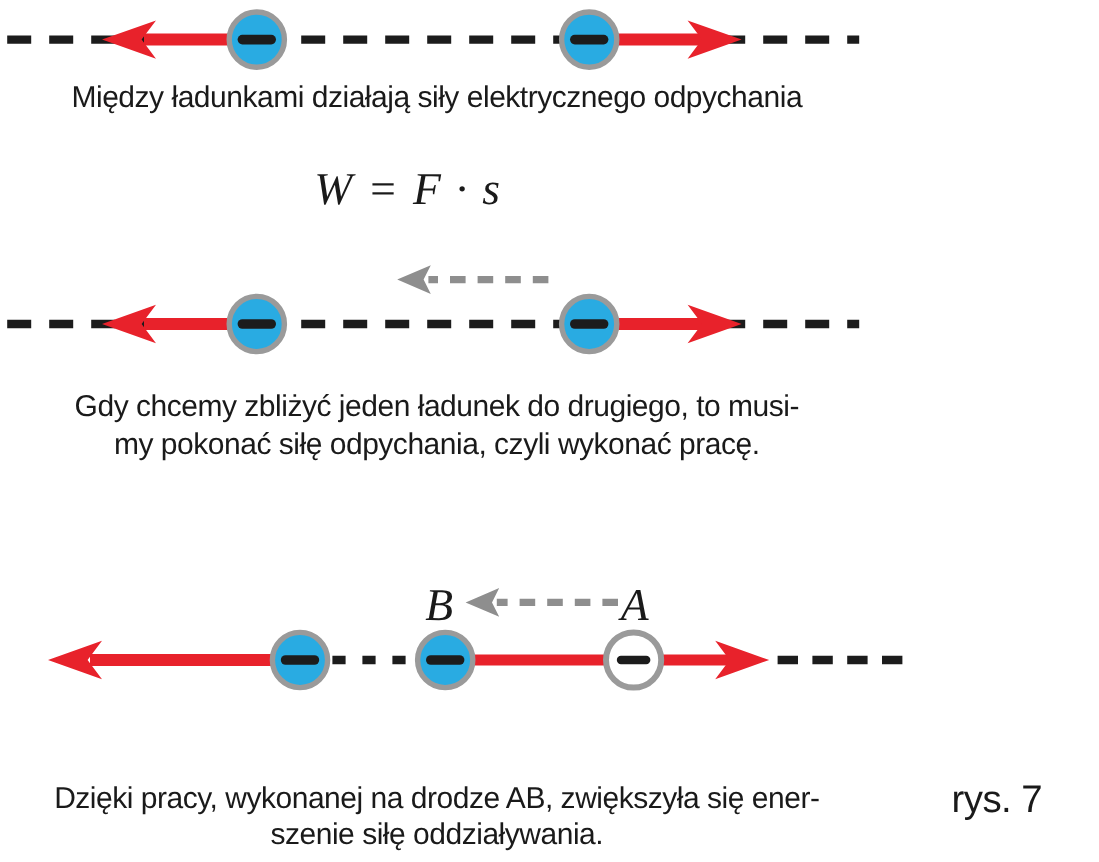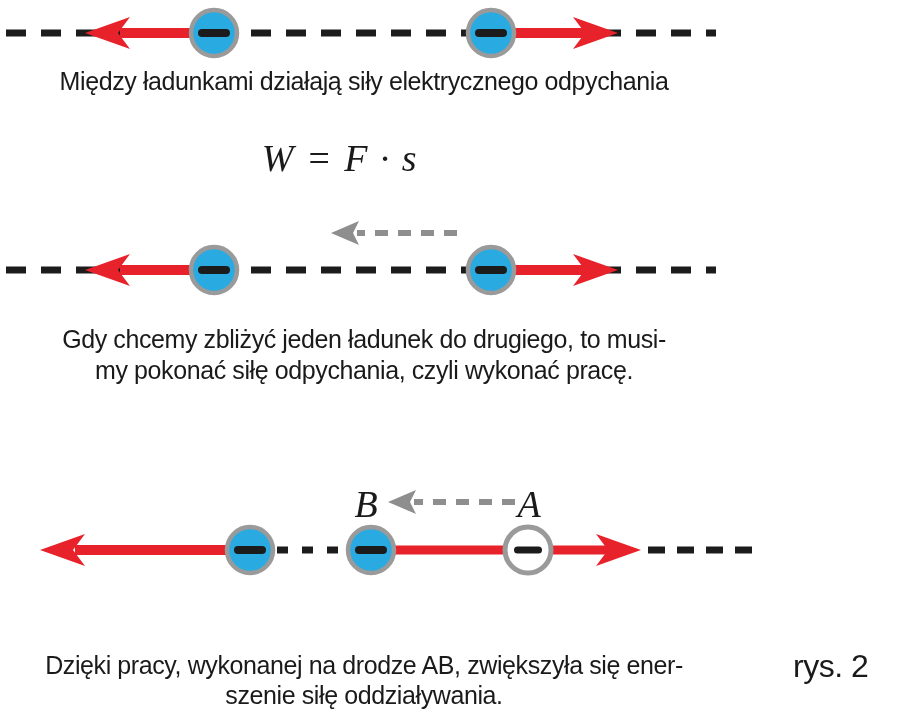--- a/index.html
+++ b/index.html
@@ -177,15 +177,15 @@
       <circle class="charge-body open" r="23"></circle>
       <rect class="minus" x="-14" y="-3.5" width="28" height="7" rx="3.5"></rect>
     </g>
   </svg>
 
   <div class="caption" id="caption-energy">
     <div>Dzięki pracy, wykonanej na drodze AB, zwiększyła się ener-</div>
     <div>szenie siłę oddziaływania.</div>
   </div>
 
-  <div class="figure-label">rys. 2</div>
+  <div class="figure-label">rys. 7</div>
 
 </div>
 
 </body></html>

